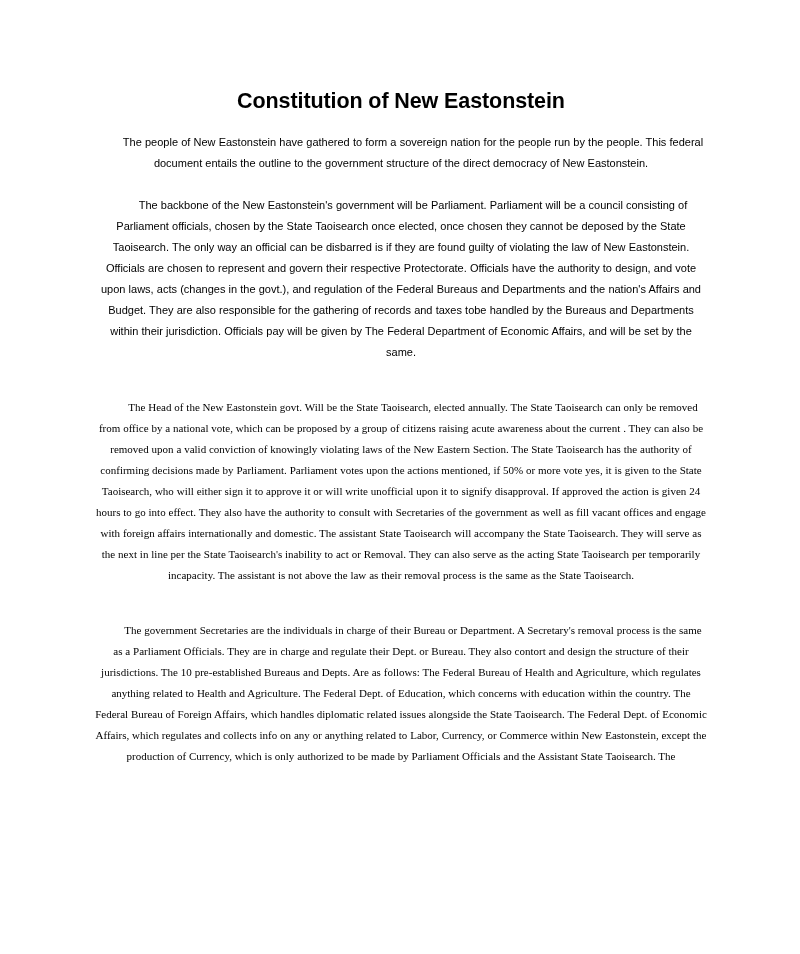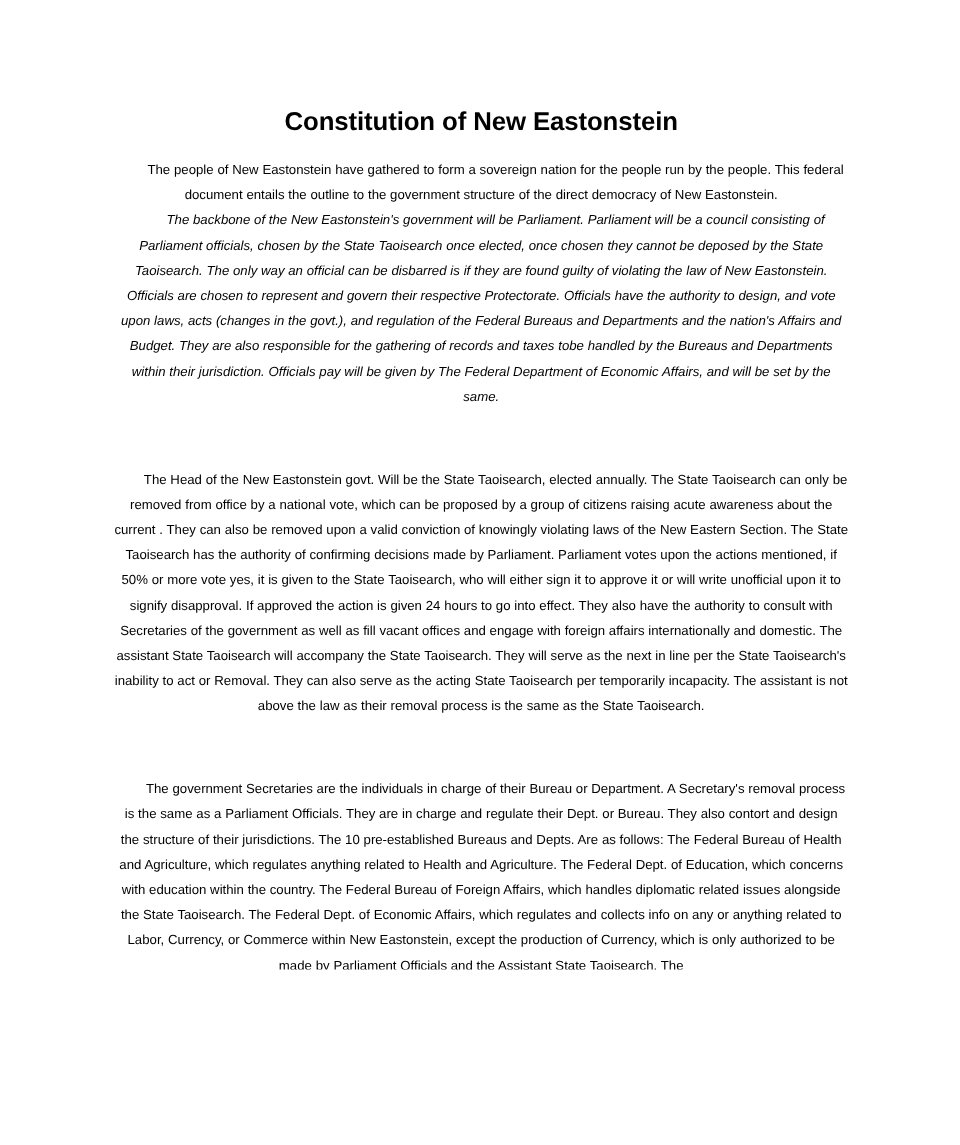--- a/index.html
+++ b/index.html
@@ -55,24 +55,25 @@
   p.para {
     margin: 0;
     padding: 0;
     font-size: 11px;
     line-height: 21px;
     text-align: center;
     text-indent: 24px;
     word-spacing: 0.1px;
   }
   p.para.gap-small {
-    font-style: italic;
+    margin-top: 21px;
   }
   p.para.gap-large {
-    margin-top: 48px;
+    margin-top: 34px;
+    font-family: Liberation Serif, serif;
   }
 </style>
 </head>
 <body>
 
 <div class="page">
   <div class="content">
 
     <h1 class="doc-title">Constitution of New Eastonstein</h1>
 

